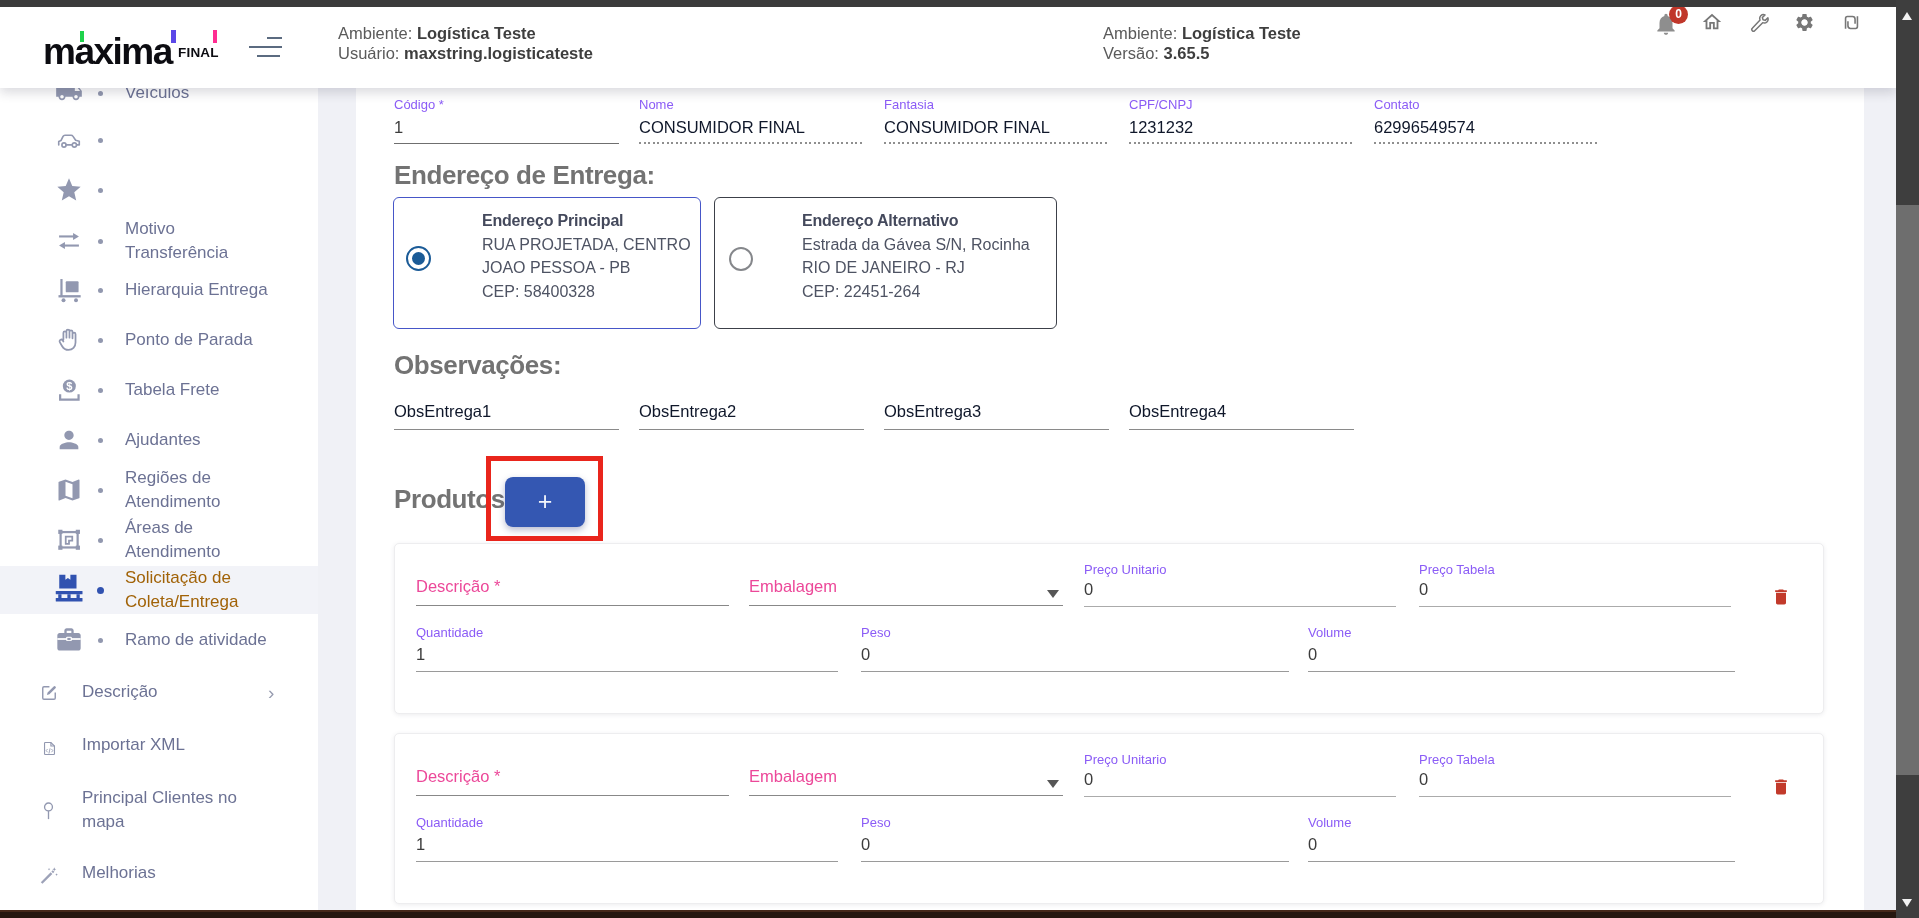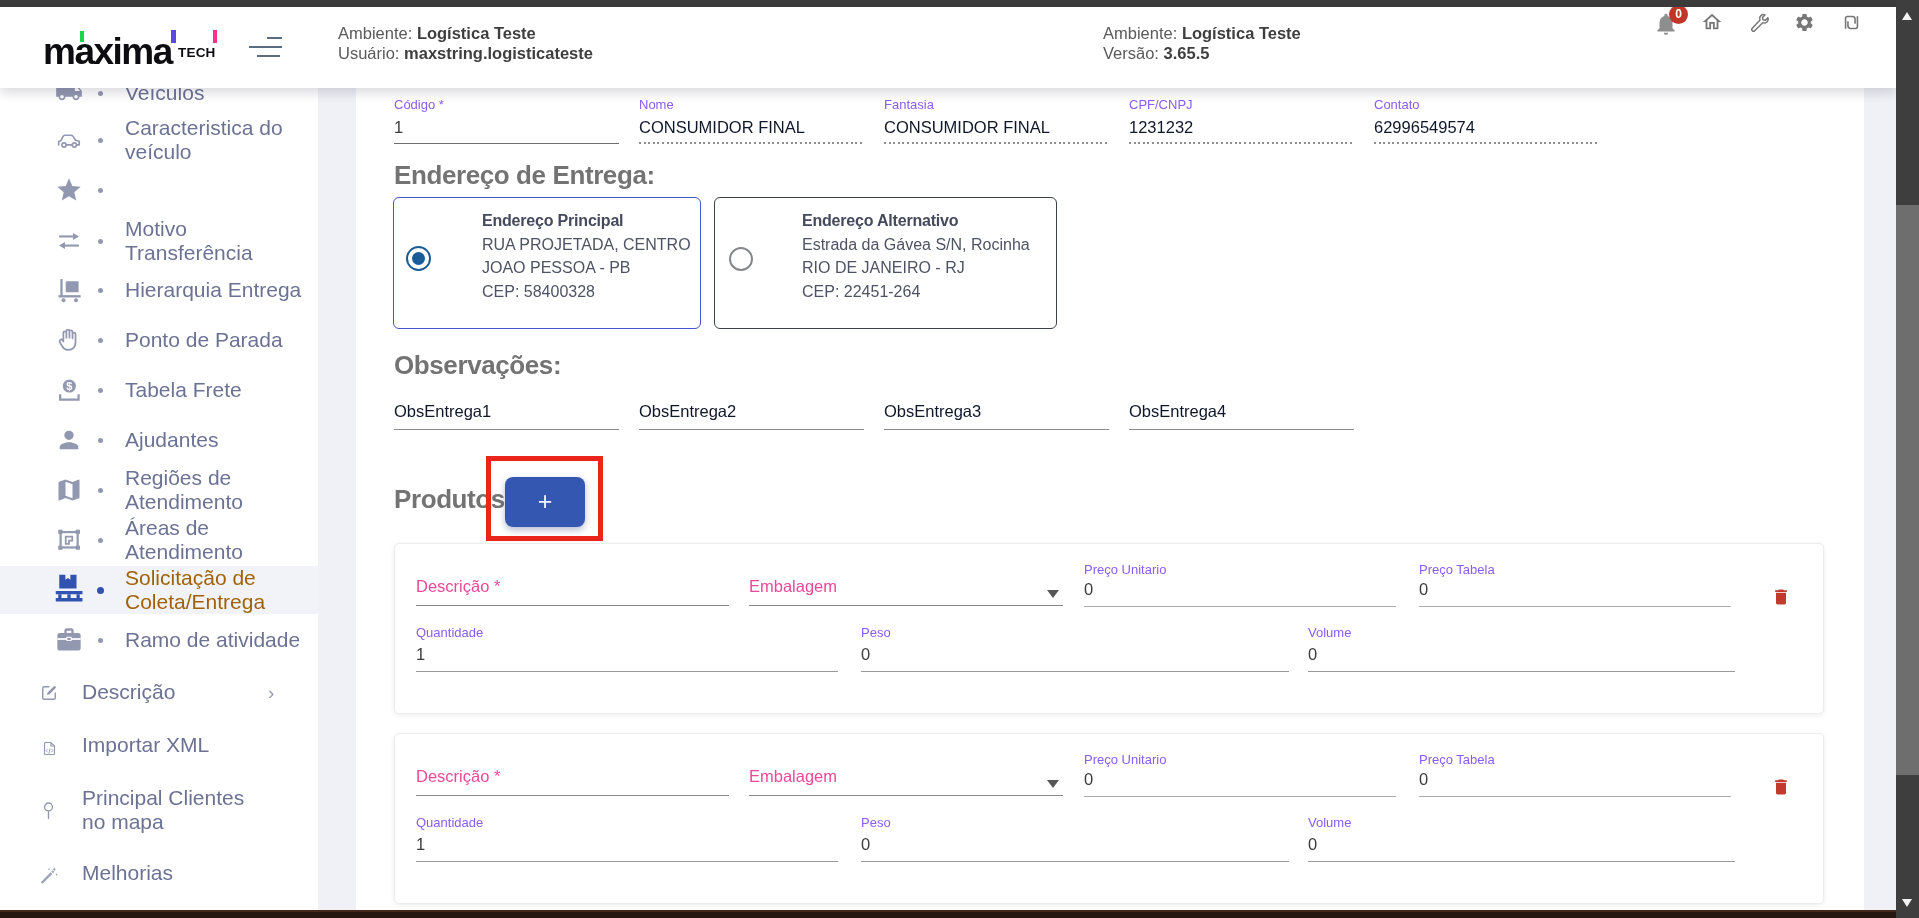--- a/index.html
+++ b/index.html
@@ -22,21 +22,21 @@
   
   .lbl{position:absolute;font-size:13px;color:#8b5cf6;white-space:nowrap;line-height:14px}
   .val{position:absolute;font-size:16.5px;color:#0f172a;white-space:nowrap;line-height:20px}
   .vald{position:absolute;font-size:16.5px;color:#3c3c3c;white-space:nowrap;line-height:20px}
   .valm{position:absolute;font-size:16.5px;color:#ec4899;white-space:nowrap;line-height:20px}
   .ln{position:absolute;border-top:1.5px solid #7f7f7f}
   .lnl{position:absolute;border-top:1px solid #ababab}
   .dln{position:absolute;height:1.8px;background:repeating-linear-gradient(90deg,#8f8f8f 0 2.1px,rgba(0,0,0,0) 2.1px 4.6px)}
   .h2{position:absolute;font-size:26px;font-weight:bold;color:#737373;letter-spacing:-.4px;white-space:nowrap;line-height:24px}
   
-  .mtx{position:absolute;color:#6c7294;font-size:21px;line-height:24px}
+  .mtx{position:absolute;color:#6c7294;font-size:17px;line-height:24px}
   .dot{position:absolute;width:5px;height:5px;border-radius:50%;background:#9298af}
   .selrow{position:absolute;left:0;top:566px;width:318px;height:48px;background:#f2f3f8}
   .chev{position:absolute;color:#979cb0;font-size:19px;line-height:19px}
   
   .acard{position:absolute;background:#fff;border-radius:6px;box-sizing:border-box}
   .pcard{position:absolute;left:394px;width:1430px;height:171px;background:#fff;border:1px solid #ededef;border-radius:5px;box-shadow:0 1px 4px rgba(70,70,90,.10);box-sizing:border-box}
   .addr{position:absolute;font-size:16px;line-height:23.7px;color:#4e5363;white-space:nowrap}
   .addr b{color:#44495c;letter-spacing:-.2px}
   .plusbtn{position:absolute;left:505px;top:477px;width:80px;height:50px;background:#3457b2;border-radius:8px;color:#f2f5fb;font-size:25px;font-weight:400;text-align:center;line-height:48px;box-shadow:0 3px 7px rgba(50,60,120,.35)}
   .redrect{position:absolute;left:486px;top:456px;width:117px;height:85px;border:5px solid #e9251c;box-sizing:border-box}
@@ -44,21 +44,21 @@
 </style>
 </head>
 <body>
   <div class="topbar"></div>
   <div class="header" id="hdr">
 
     <div class="abs" style="left:43px;top:26px;font-size:37px;font-weight:bold;color:#0c0c11;letter-spacing:-1.5px;line-height:37px">maxima</div>
     <div class="abs" style="left:80px;top:24px;width:4px;height:11px;background:#1fd24b"></div>
     <div class="abs" style="left:171px;top:23px;width:5px;height:13px;background:#5b48e8"></div>
     <div class="abs" style="left:213px;top:23px;width:4px;height:13px;background:#ff2d92"></div>
-    <div class="abs" style="left:178px;top:38px;font-size:13.5px;font-weight:bold;color:#0c0c11;letter-spacing:.2px">TECH</div>
+    <div class="abs" style="left:178px;top:38px;font-size:13.5px;font-weight:bold;color:#0c0c11;letter-spacing:.2px">FINAL</div>
 
     <div class="abs" style="left:267px;top:30px;width:15px;height:2px;background:#5b6b80"></div>
     <div class="abs" style="left:249px;top:39px;width:33px;height:2px;background:#5b6b80"></div>
     <div class="abs" style="left:257px;top:48px;width:23px;height:2px;background:#5b6b80"></div>
 
     <div class="abs" style="left:338px;top:17px;font-size:16.5px;line-height:19.5px;color:#5a5a5a">Ambiente: <b style="color:#3e3e3e">Logística Teste</b><br>Usuário: <b style="color:#3e3e3e">maxstring.logisticateste</b></div>
 
     <div class="abs" style="left:1103px;top:17px;font-size:16.5px;line-height:19.5px;color:#5a5a5a">Ambiente: <b style="color:#3e3e3e">Logística Teste</b><br>Versão: <b style="color:#3e3e3e">3.65.5</b></div>
 
     <svg class="abs" style="left:1653px;top:4px" width="26" height="26" viewBox="0 0 24 24" fill="#8e8e8e">
@@ -89,21 +89,20 @@
     <i class="dot" style="left:98px;top:3px"></i>
     <div class="mtx" style="left:125px;top:-7px">Veículos</div>
 
     <svg class="abs" style="left:55px;top:38px" width="28" height="28" viewBox="0 0 24 24" fill="none" stroke="#9298b0" stroke-width="1.4" stroke-linecap="round" stroke-linejoin="round">
       <path d="M3.2 16.2v-3l2-.8 1.7-3.5c.3-.6.9-1 1.6-1h5.3c.6 0 1.2.3 1.5.8l2.4 3.5 3.1.9v3.1h-1.9"></path>
       <circle cx="7.7" cy="16.3" r="1.8"></circle>
       <circle cx="16.6" cy="16.3" r="1.8"></circle>
       <path d="M9.6 16.2h5"></path>
     </svg>
     <i class="dot" style="left:98px;top:50px"></i>
-    <div class="mtx" style="left:125px;top:28px;width:175px">Caracteristica do veículo</div>
 
     <svg class="abs" style="left:55px;top:88px" width="28" height="28" viewBox="0 0 24 24" fill="#9298b0">
       <path d="M12 17.27 18.18 21l-1.64-7.03L22 9.24l-7.19-.61L12 2 9.19 8.63 2 9.24l5.46 4.73L5.82 21z"></path>
     </svg>
     <i class="dot" style="left:98px;top:100px"></i>
 
     <svg class="abs" style="left:55px;top:139px" width="28" height="28" viewBox="0 0 24 24" fill="#9298b0">
       <path d="M3.5 7.2h12.7v1.8H3.5z"></path>
       <path d="M15.5 5.1 20.5 8.1l-5 3z"></path>
       <path d="M7.8 15h12.7v1.8H7.8z"></path>

